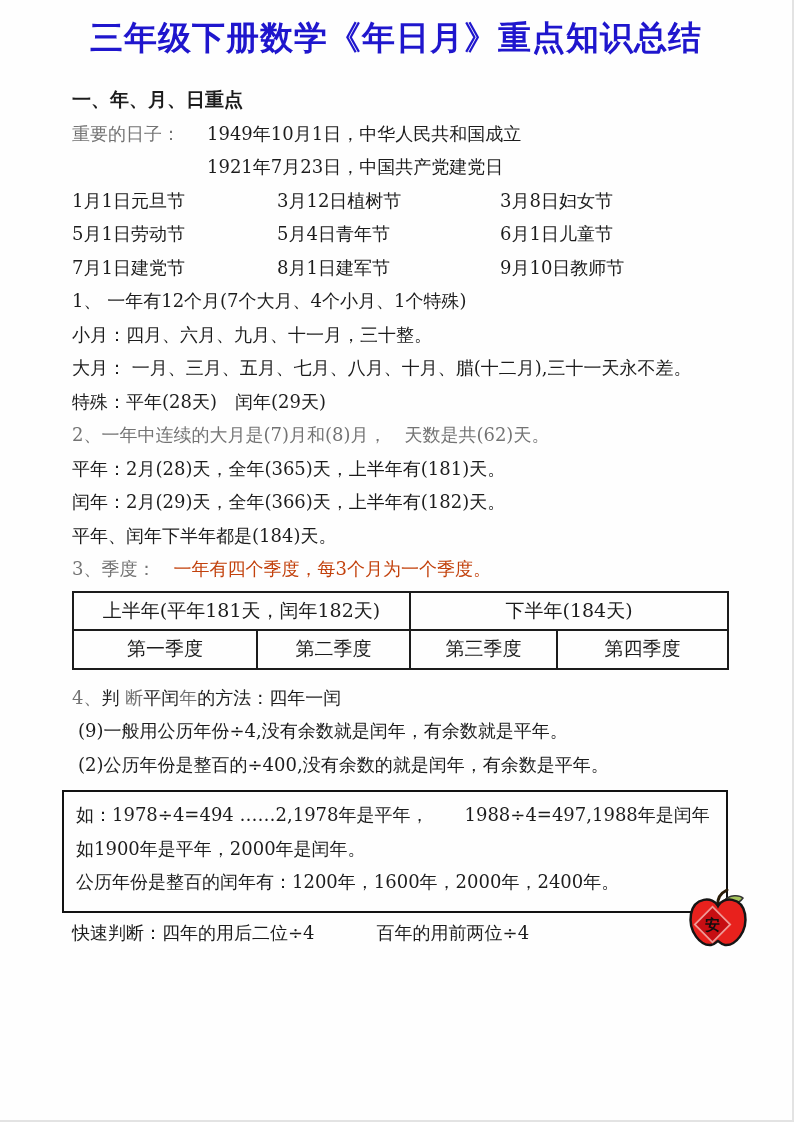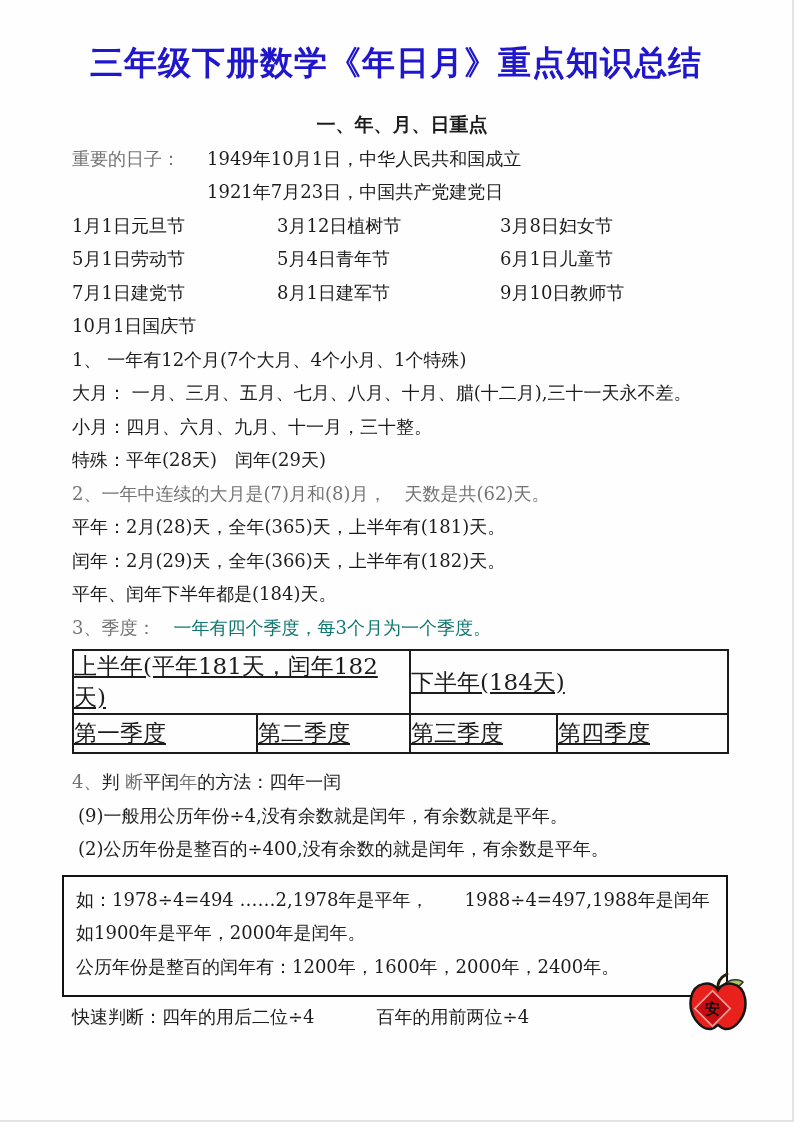--- a/index.html
+++ b/index.html
@@ -8,46 +8,45 @@
     width:794px;height:1122px;
     background:#fefefe;
     border-right:2px solid #e3e3e3;
     border-bottom:2px solid #e3e3e3;
     box-sizing:border-box;
     font-family:"DejaVu Serif","Liberation Serif",serif;
     color:#1c1c1c;
     overflow:hidden;
   }
   .title{
-    margin:41px 40px 0 40px;
+    margin:16px 40px 0 40px;
     text-align:center;
     font-family:"DejaVu Sans","Liberation Sans",sans-serif;
     font-weight:bold;
     font-size:33px;
     letter-spacing:1px;
     color:#1f16cd;
   }
   .content{margin:22px 60px 0 72px;font-size:18px;}
   .line{line-height:33.5px;height:33.5px;white-space:pre;}
-  .b{font-weight:bold;font-family:"DejaVu Sans","Liberation Sans",sans-serif;font-size:19px;text-align:center;}
+  .b{font-weight:bold;font-family:"DejaVu Sans","Liberation Sans",sans-serif;font-size:19px;}
   .maroon{color:#737373;}
-  .red{color:#0f766e;}
+  .red{color:#c2410c;}
   .imp-label{display:inline-block;width:135px;}
   .ind{display:inline-block;width:135px;}
   .hrow{display:flex;}
   .hc1{width:205px;}
   .hc2{width:223px;}
   table.quarters{
     border-collapse:collapse;
     table-layout:fixed;
     width:655px;
     margin-top:5px;
-    text-align:left;
-    font-size:23px;
-    text-decoration:underline;
+    text-align:center;
+    font-size:19px;
   }
   table.quarters td{border:2px solid #1c1c1c;padding:0;}
   .tr1 td{height:36px;}
   .tr2 td{height:37px;}
   .tr3 td{height:90px;}
   .cell-line{line-height:29px;}
   .p4{margin-top:11px;}
   .rule{padding-left:6px;}
   .boxwrap{position:relative;margin-top:9px;margin-left:-10px;width:666px;}
   .example-box{
@@ -69,25 +68,24 @@
   <div class="content">
 
     <div class="line b">一、年、月、日重点</div>
 
     <div class="line"><span class="maroon imp-label">重要的日子：</span><span>1949年10月1日，中华人民共和国成立</span></div>
     <div class="line"><span class="ind"></span><span>1921年7月23日，中国共产党建党日</span></div>
 
     <div class="line hrow"><span class="hc1">1月1日元旦节</span><span class="hc2">3月12日植树节</span><span>3月8日妇女节</span></div>
     <div class="line hrow"><span class="hc1">5月1日劳动节</span><span class="hc2">5月4日青年节</span><span>6月1日儿童节</span></div>
     <div class="line hrow"><span class="hc1">7月1日建党节</span><span class="hc2">8月1日建军节</span><span>9月10日教师节</span></div>
-    <div class="line"><span>10月1日国庆节</span></div>
 
     <div class="line">1、 一年有12个月(7个大月、4个小月、1个特殊)</div>
+    <div class="line">小月：四月、六月、九月、十一月，三十整。</div>
     <div class="line">大月： 一月、三月、五月、七月、八月、十月、腊(十二月),三十一天永不差。</div>
-    <div class="line">小月：四月、六月、九月、十一月，三十整。</div>
     <div class="line">特殊：平年(28天)　闰年(29天)</div>
 
     <div class="line maroon">2、一年中连续的大月是(7)月和(8)月，　天数是共(62)天。</div>
     <div class="line">平年：2月(28)天，全年(365)天，上半年有(181)天。</div>
     <div class="line">闰年：2月(29)天，全年(366)天，上半年有(182)天。</div>
     <div class="line">平年、闰年下半年都是(184)天。</div>
 
     <div class="line"><span class="maroon">3、季度：</span><span class="red">　一年有四个季度，每3个月为一个季度。</span></div>
 
     <table class="quarters">

